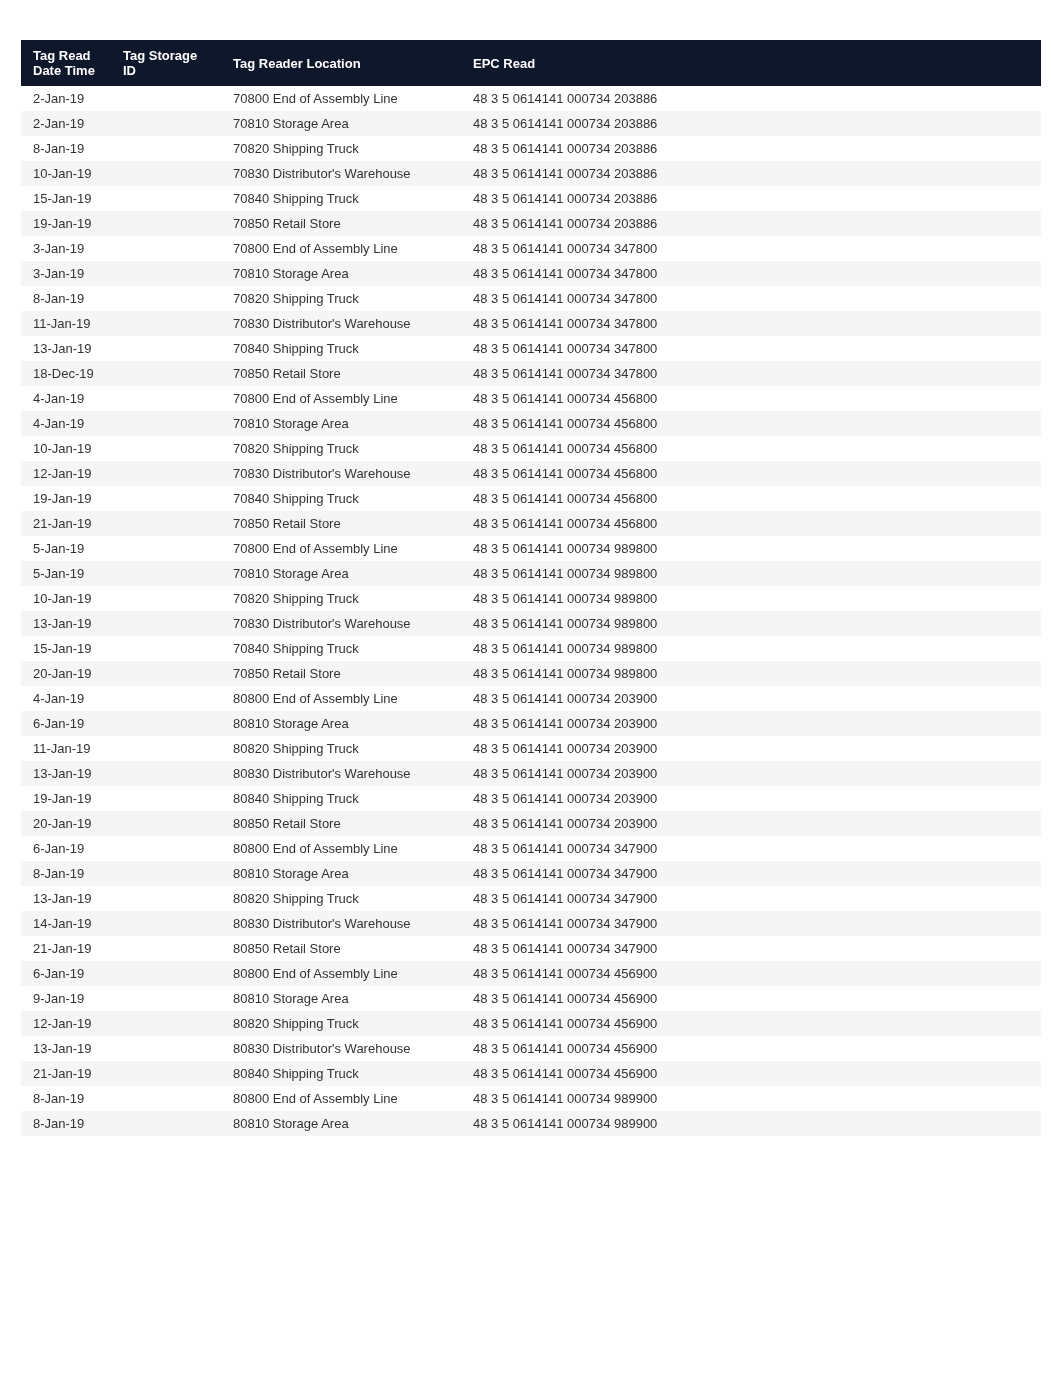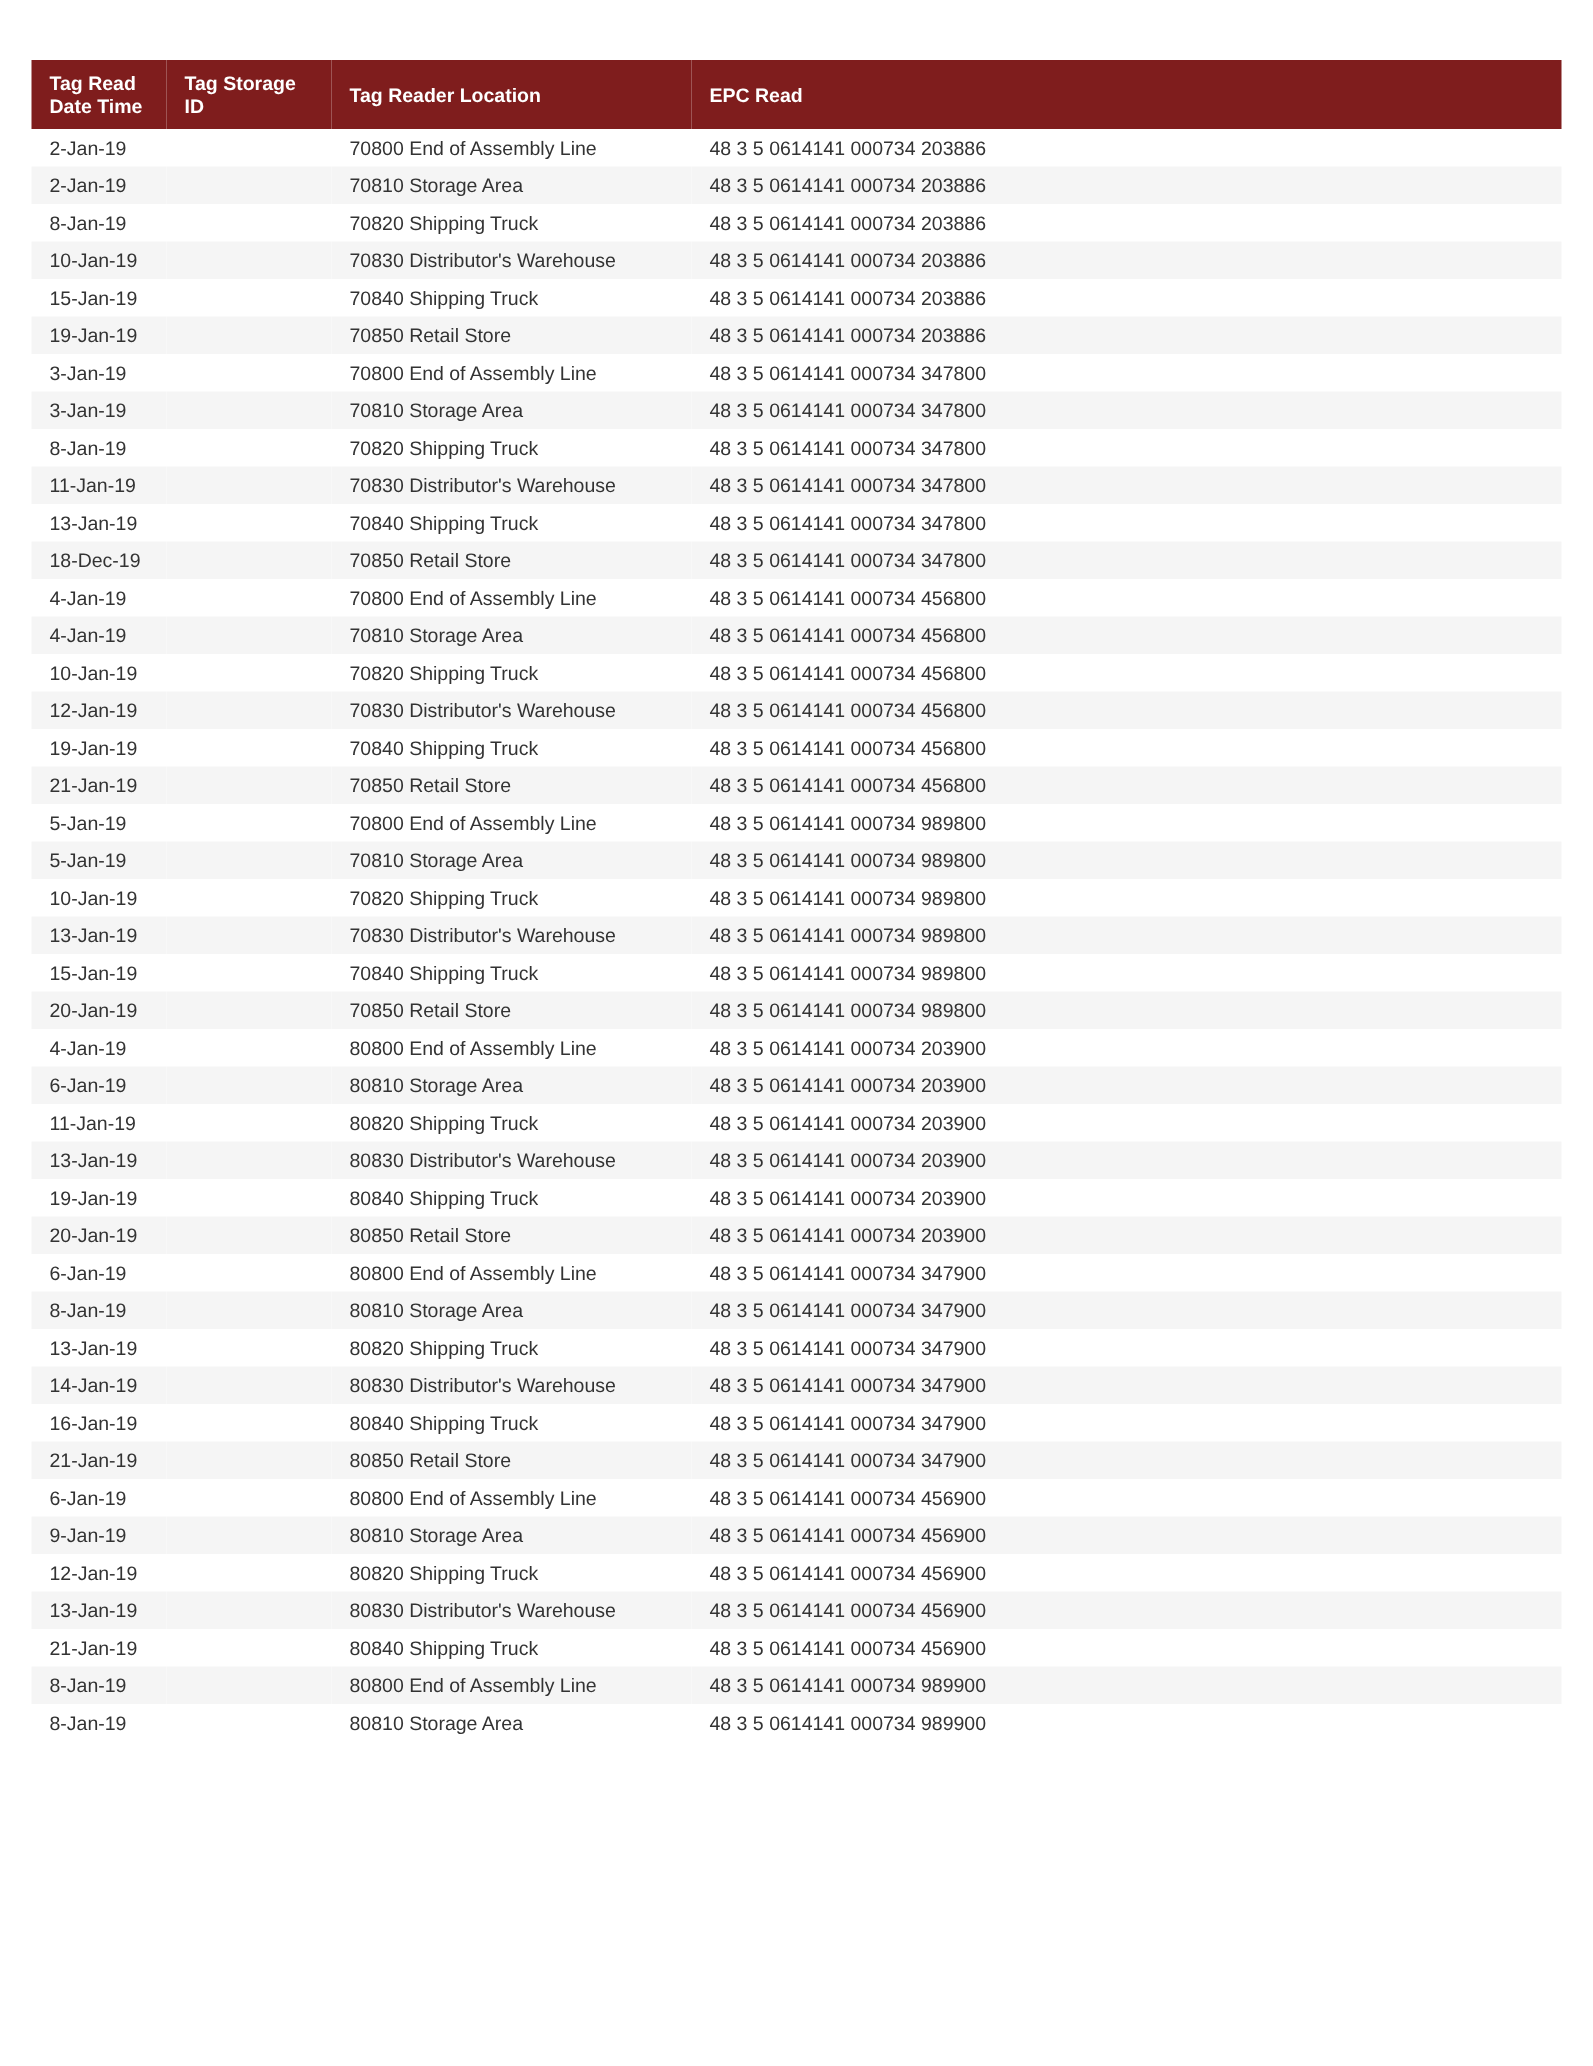--- a/index.html
+++ b/index.html
@@ -13,21 +13,21 @@
     .table-container {
       width: 100%;
       max-width: 1020px;
       margin: 0 auto;
     }
     table {
       width: 100%;
       border-collapse: collapse;
     }
     thead tr {
-      background: #7f1d1d;
+      background: #0f172a;
     }
     thead th {
       color: #fff;
       font-weight: bold;
       padding: 8px 12px;
       text-align: left;
       font-size: 13px;
     }
     tbody tr:nth-child(odd) {
       background: #ffffff;
@@ -257,26 +257,20 @@
           <td class="location-col">80820 Shipping Truck</td>
           <td class="epc-col">48 3 5 0614141 000734 347900</td>
         </tr>
         <tr>
           <td class="date-col">14-Jan-19</td>
           <td class="reader-col"></td>
           <td class="location-col">80830 Distributor's Warehouse</td>
           <td class="epc-col">48 3 5 0614141 000734 347900</td>
         </tr>
         <tr>
-          <td class="date-col">16-Jan-19</td>
-          <td class="reader-col"></td>
-          <td class="location-col">80840 Shipping Truck</td>
-          <td class="epc-col">48 3 5 0614141 000734 347900</td>
-        </tr>
-        <tr>
           <td class="date-col">21-Jan-19</td>
           <td class="reader-col"></td>
           <td class="location-col">80850 Retail Store</td>
           <td class="epc-col">48 3 5 0614141 000734 347900</td>
         </tr>
         <tr>
           <td class="date-col">6-Jan-19</td>
           <td class="reader-col"></td>
           <td class="location-col">80800 End of Assembly Line</td>
           <td class="epc-col">48 3 5 0614141 000734 456900</td>

